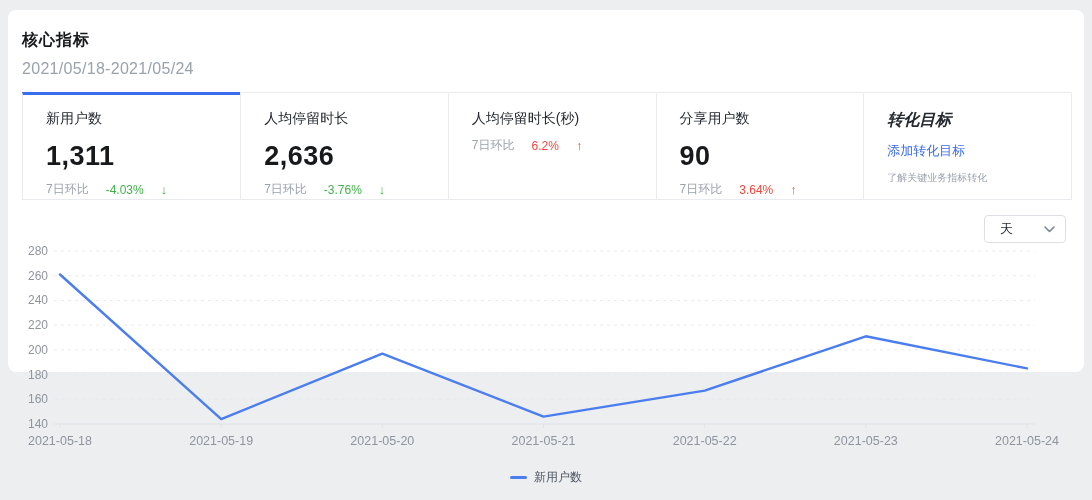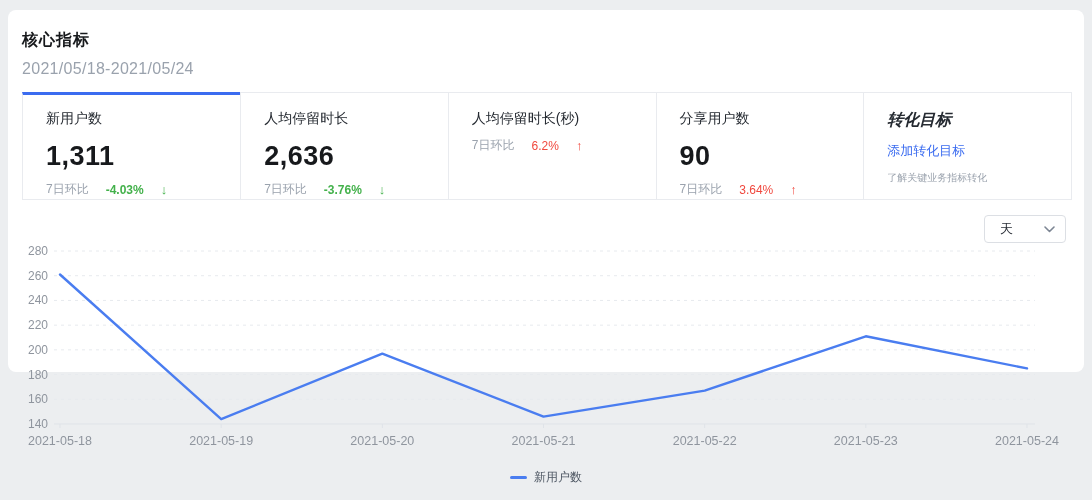--- a/index.html
+++ b/index.html
@@ -23,21 +23,21 @@
     display:flex;border-right:1px solid #e9ebef;border-bottom:1px solid #e9ebef;
   }
   .card{
     flex:1;min-width:0;border-left:1px solid #e9ebef;border-top:1px solid #e9ebef;
     padding:17px 10px 0 23px;box-sizing:border-box;background:#fff;cursor:pointer;
   }
   .card.active{flex:1.06;border-top:3px solid var(--accent,#3b6cf0);padding-top:15px;}
   .card-label{font-size:14px;color:#252a31;}
   .card-value{margin-top:13px;font-size:27px;font-weight:700;color:#17191c;letter-spacing:.5px;}
   .card-sub{margin-top:9px;font-size:12px;color:#9aa2ad;display:flex;align-items:center;gap:17px;white-space:nowrap;}
-  .change.neg{color:var(--green,#43b14b);font-weight:bold;}
+  .change.neg{color:var(--green,#43b14b);}
   .change.pos{color:var(--red,#f0483e);}
   .arrow{font-weight:700;font-size:13px;line-height:1;}
   .arrow.neg{color:var(--green,#43b14b);}
   .arrow.pos{color:var(--red,#f0483e);}
   .conv-title{font-size:16px;color:#252a31;font-weight:600;font-style:italic;}
   .conv-link{margin-top:11px;font-size:13px;color:var(--accent,#3b6cf0);cursor:pointer;}
   .conv-desc{margin-top:11px;font-size:10px;color:#9aa2ad;}
   
   .select{
     position:absolute;top:205px;right:18px;width:82px;height:28px;box-sizing:border-box;

